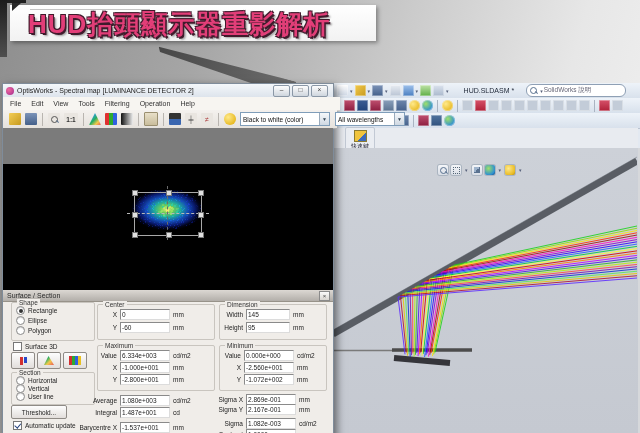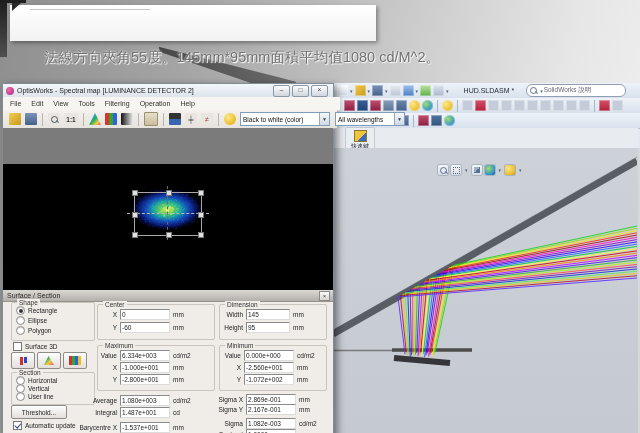--- a/index.html
+++ b/index.html
@@ -103,21 +103,21 @@
 <body>
 
 <div id="app">
 
   <div class="abs" id="edge-top"></div>
   <div class="abs" id="edge-left"></div>
   <div class="abs" id="swoosh"></div>
   <div class="abs" id="banner"></div>
   <div class="abs" id="banner-line"></div>
   <div class="abs" id="banner-flag"></div>
-  <div class="abs" id="slide-subtitle">法線方向夾角55度。145mm*95mm面積平均值1080 cd/M^2。</div>
+  <div class="abs" id="slide-title">HUD抬頭顯示器重影解析</div>
 
   <div class="abs" id="sw-window">
 
     <div class="sw-row flex" style="top:0;height:15px;padding-left:5px;">
       <span class="ticon" style="background:linear-gradient(#fefefe,#cfd8e6);"></span>
         <span class="tdrop">▾</span>
       <span class="ticon" style="background:linear-gradient(135deg,#f2c94c,#c79a1f);"></span>
         <span class="tdrop">▾</span>
       <span class="ticon" style="background:linear-gradient(#7c93b8,#44608a);"></span>
         <span class="tdrop">▾</span>

